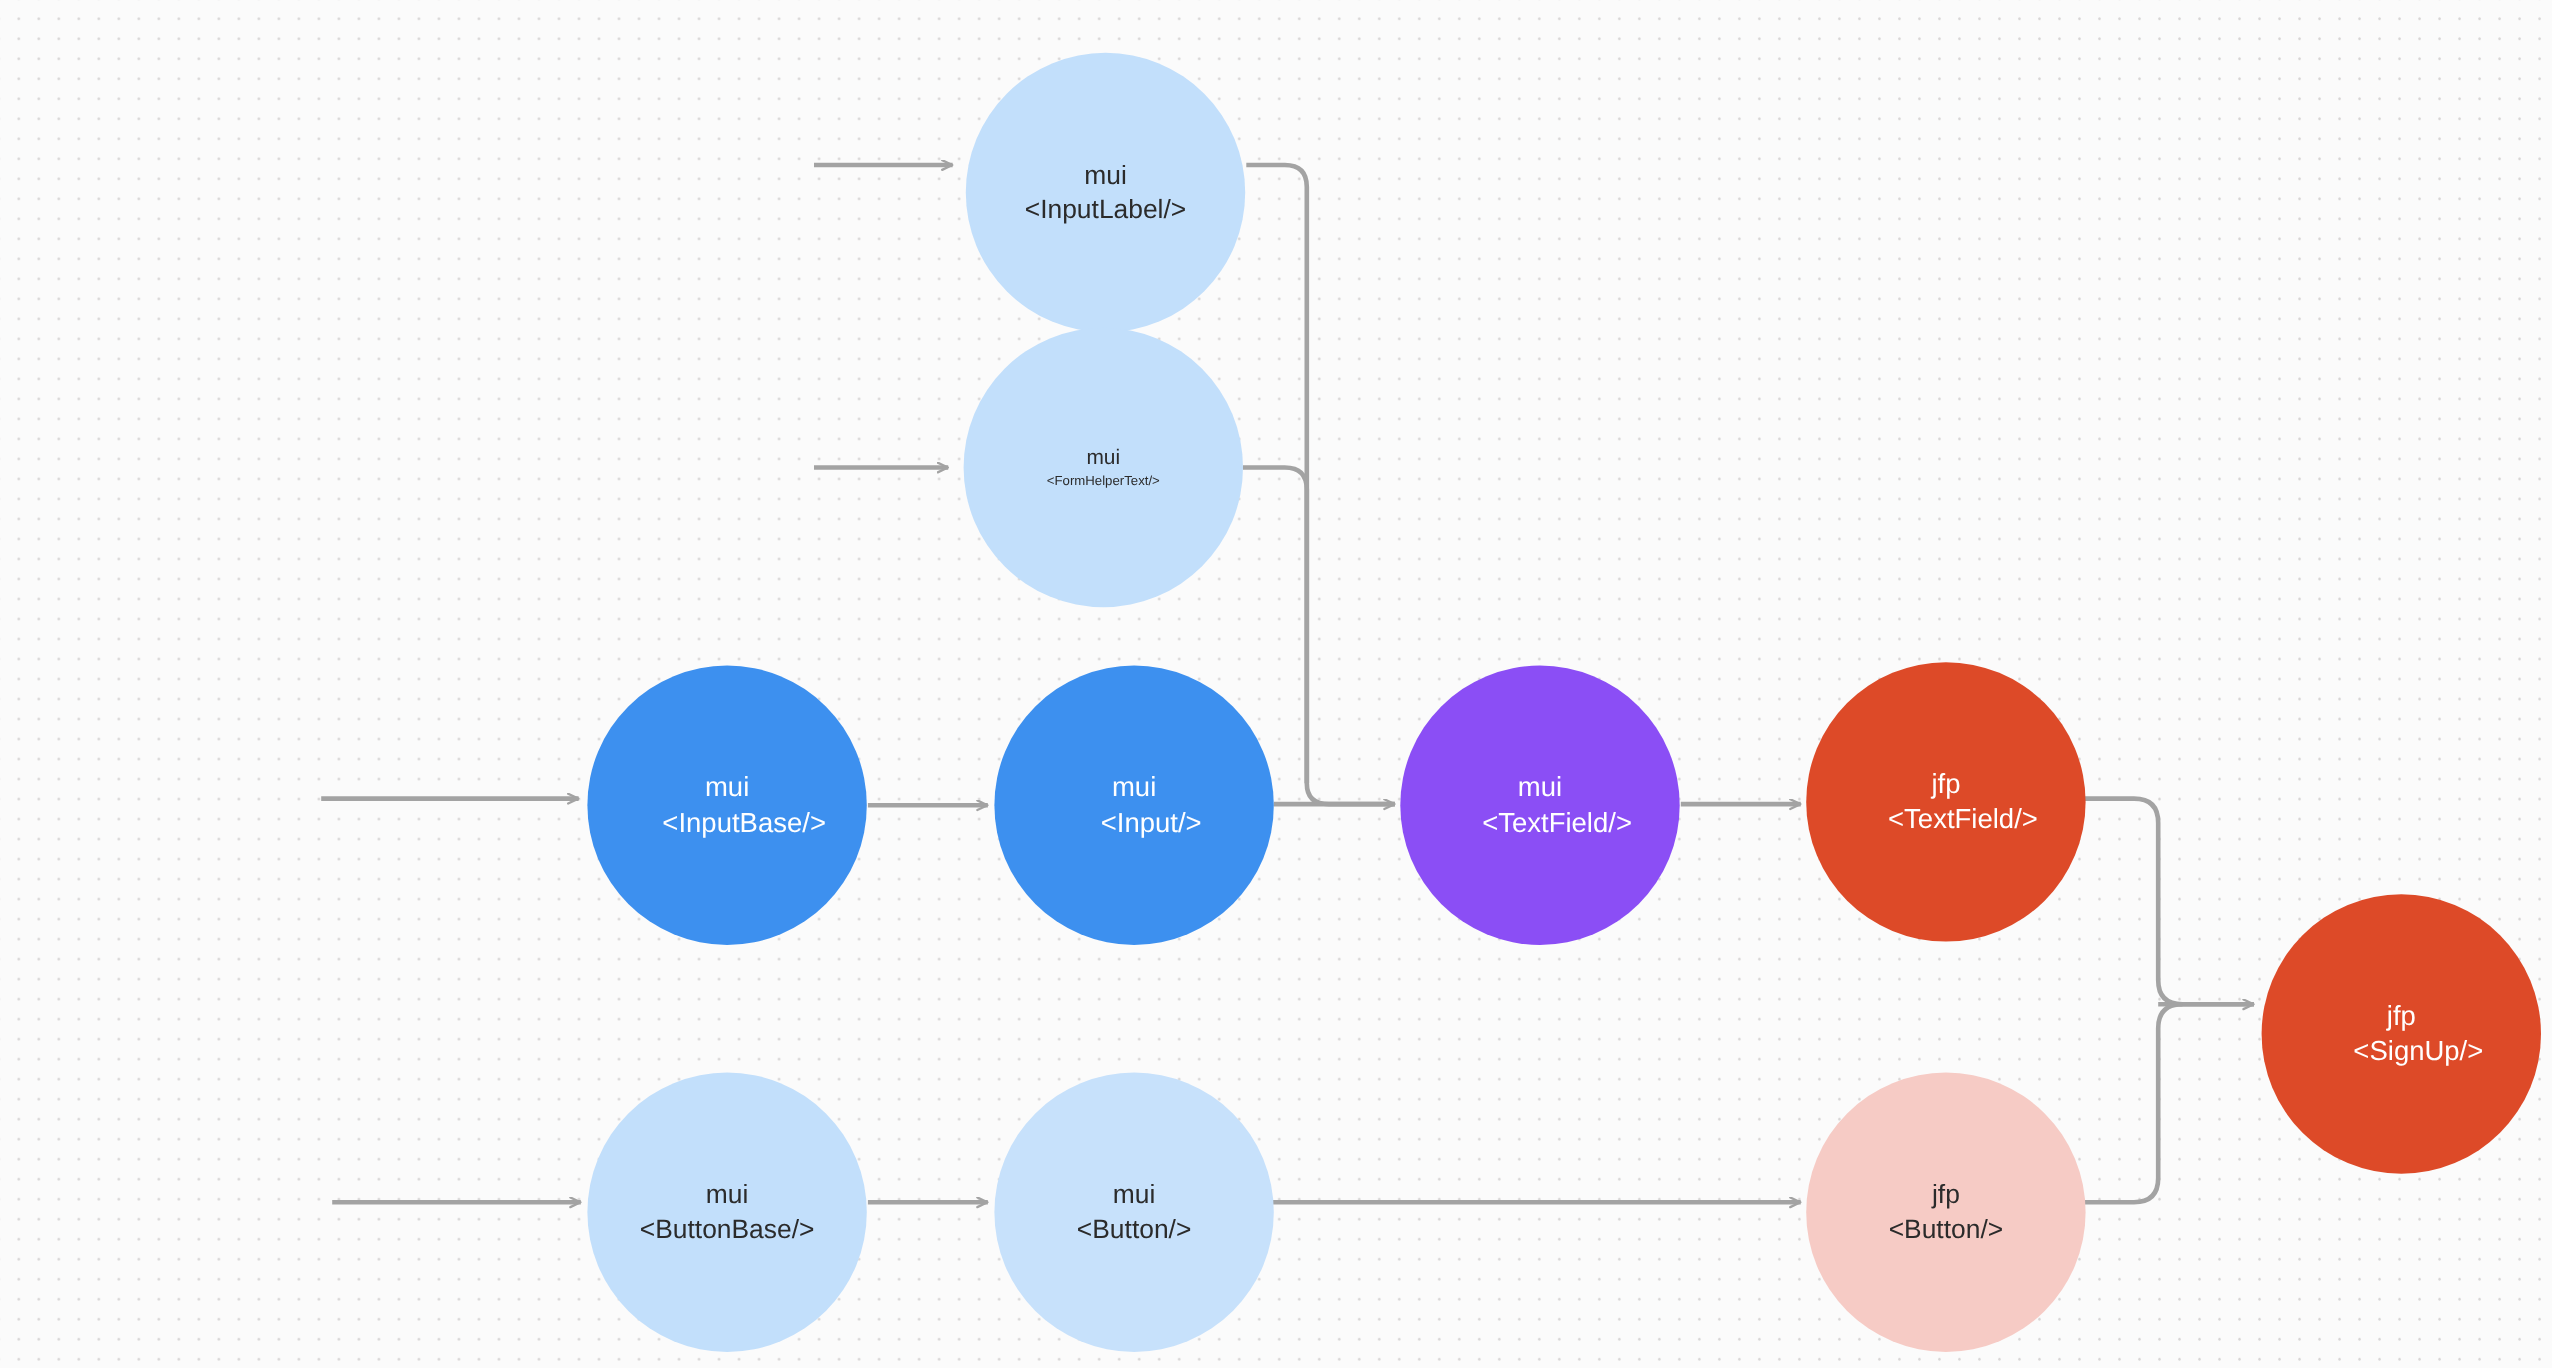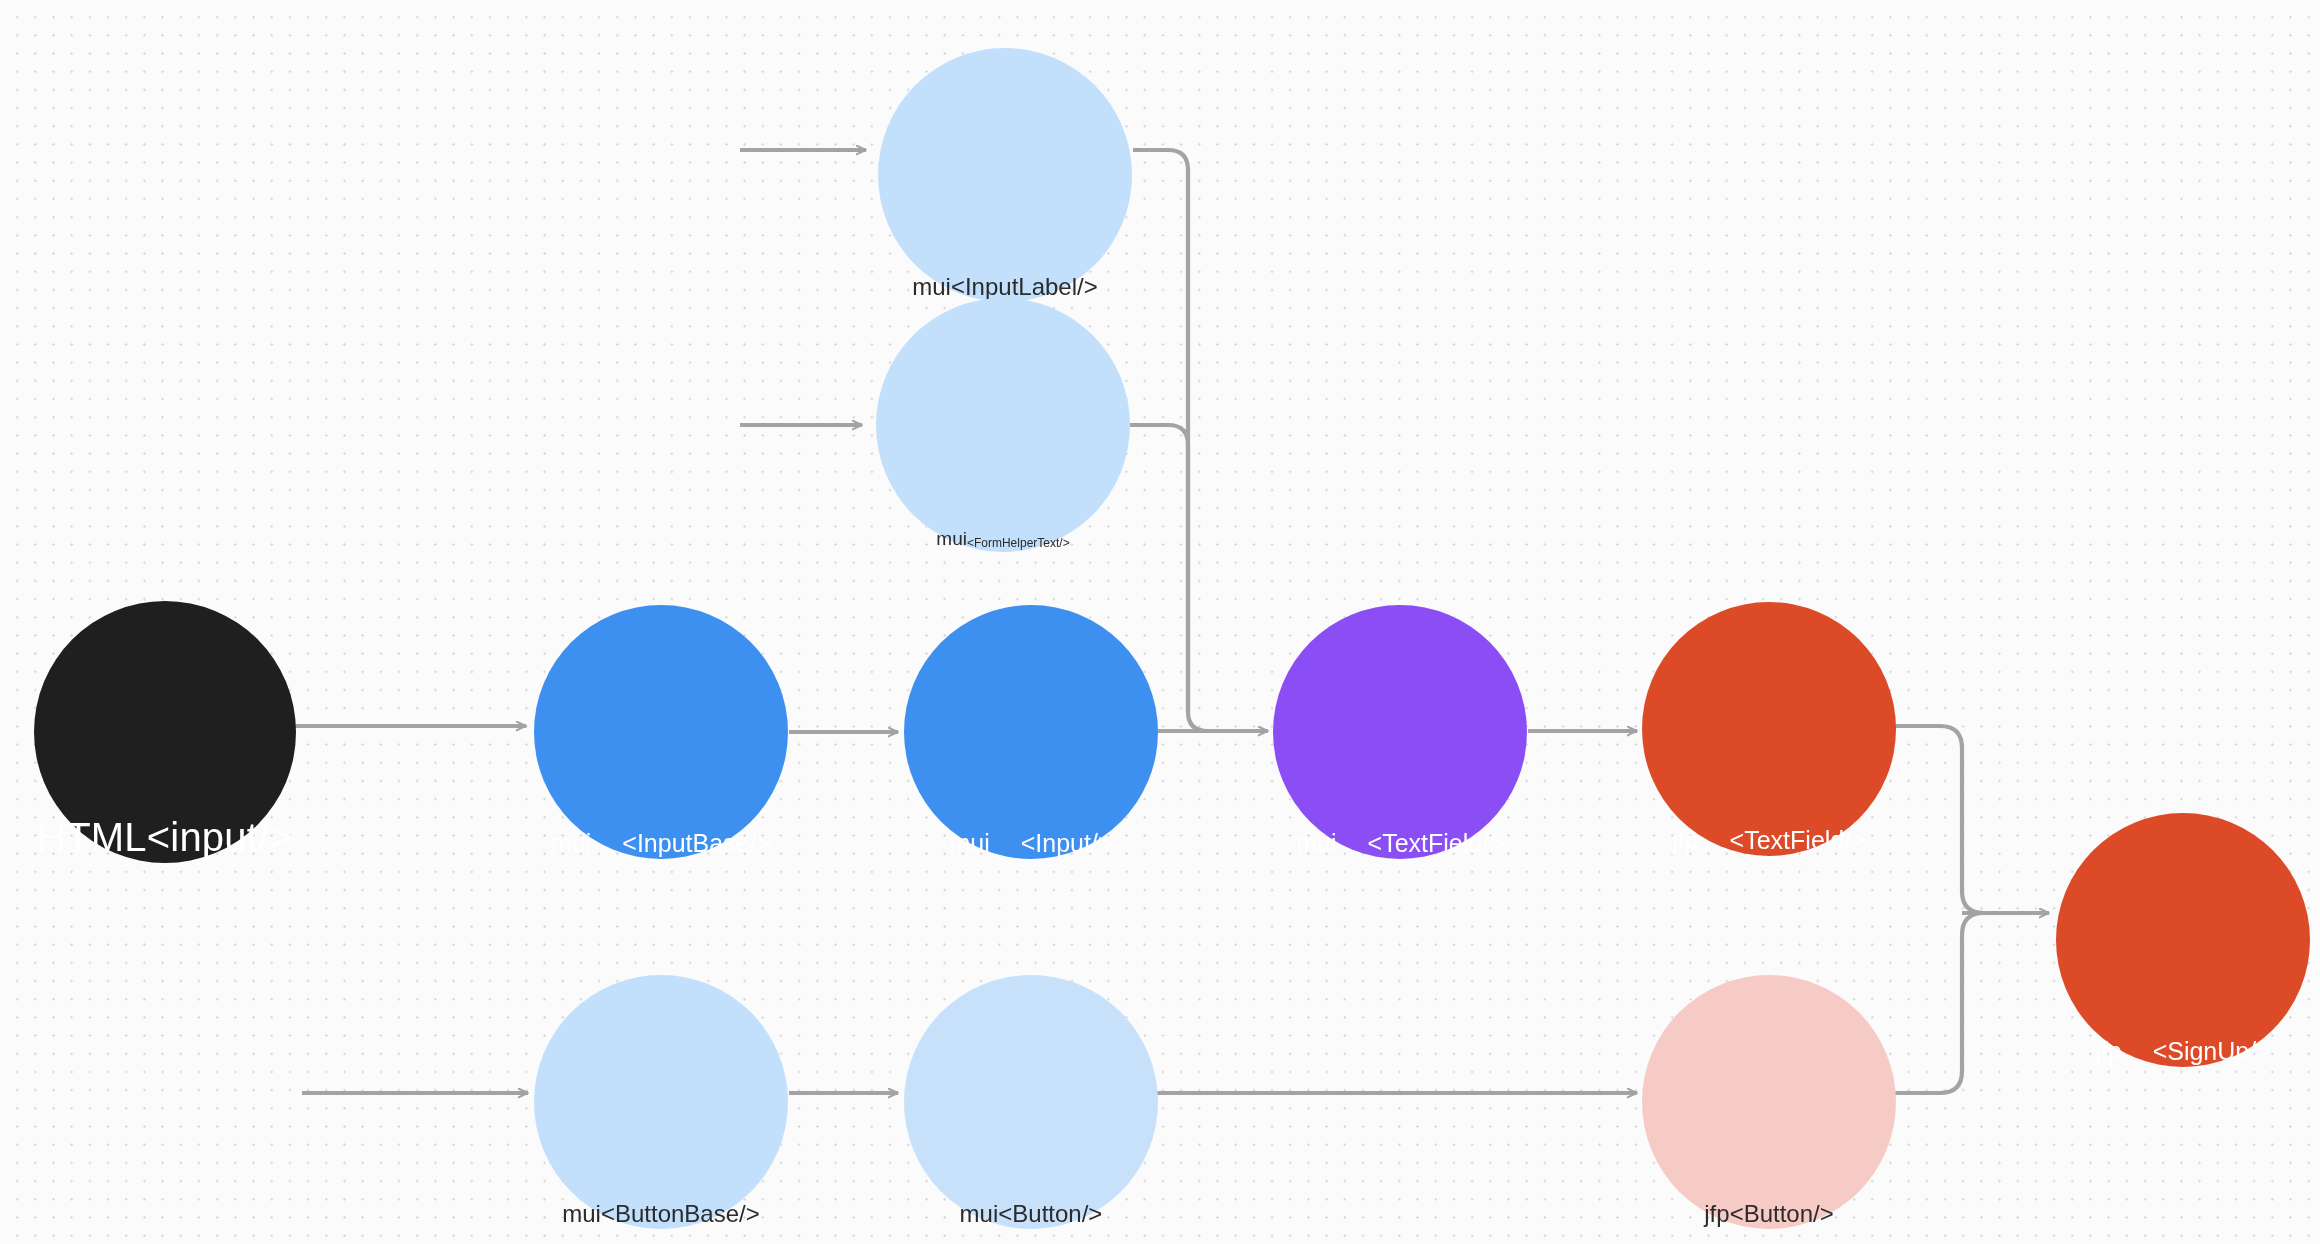--- a/index.html
+++ b/index.html
@@ -24,21 +24,22 @@
     left: 0;
     top: 0;
     width: 2320px;
     height: 1244px;
     pointer-events: none;
   }
   .node {
     position: absolute;
     border-radius: 50%;
     display: flex;
-    align-items: flex-end;
+    flex-direction: column;
+    align-items: center;
     justify-content: center;
     text-align: center;
     line-height: 1.3;
     user-select: none;
   }
   .node .ns {
     display: block;
     font-weight: 400;
   }
   .node .cmp {
@@ -95,24 +96,20 @@
       <path d="M 1133 150 L 1168 150 Q 1188 150 1188 170 L 1188 712 Q 1188 731 1208 731 L 1268 731"></path>
 
       <path d="M 1130 425 L 1168 425 Q 1188 425 1188 445 L 1188 712"></path>
 
       <path d="M 1880 726 L 1940 726 Q 1962 726 1962 748 L 1962 891 Q 1962 913 1984 913 L 2049 913"></path>
 
       <path d="M 1880 1093 L 1940 1093 Q 1962 1093 1962 1071 L 1962 935 Q 1962 913 1984 913"></path>
     </g>
   </svg>
 
-  <div class="node n-root" style="left: 34px; top: 601px; width: 262px; height: 262px; background: rgb(31, 31, 31); color: rgb(255, 255, 255);">
-    <span class="ns">HTML</span>
-    <span class="cmp">&lt;input/&gt;</span>
-  </div>
 
   <div class="node n-md" style="left: 878px; top: 48px; width: 254px; height: 254px; background: rgb(194, 223, 251); color: rgb(43, 43, 43);">
     <span class="ns">mui</span>
     <span class="cmp">&lt;InputLabel/&gt;</span>
   </div>
 
   <div class="node n-sm" style="left: 876px; top: 298px; width: 254px; height: 254px; background: rgb(194, 223, 251); color: rgb(43, 43, 43);">
     <span class="ns">mui</span>
     <span class="cmp">&lt;FormHelperText/&gt;</span>
   </div>

